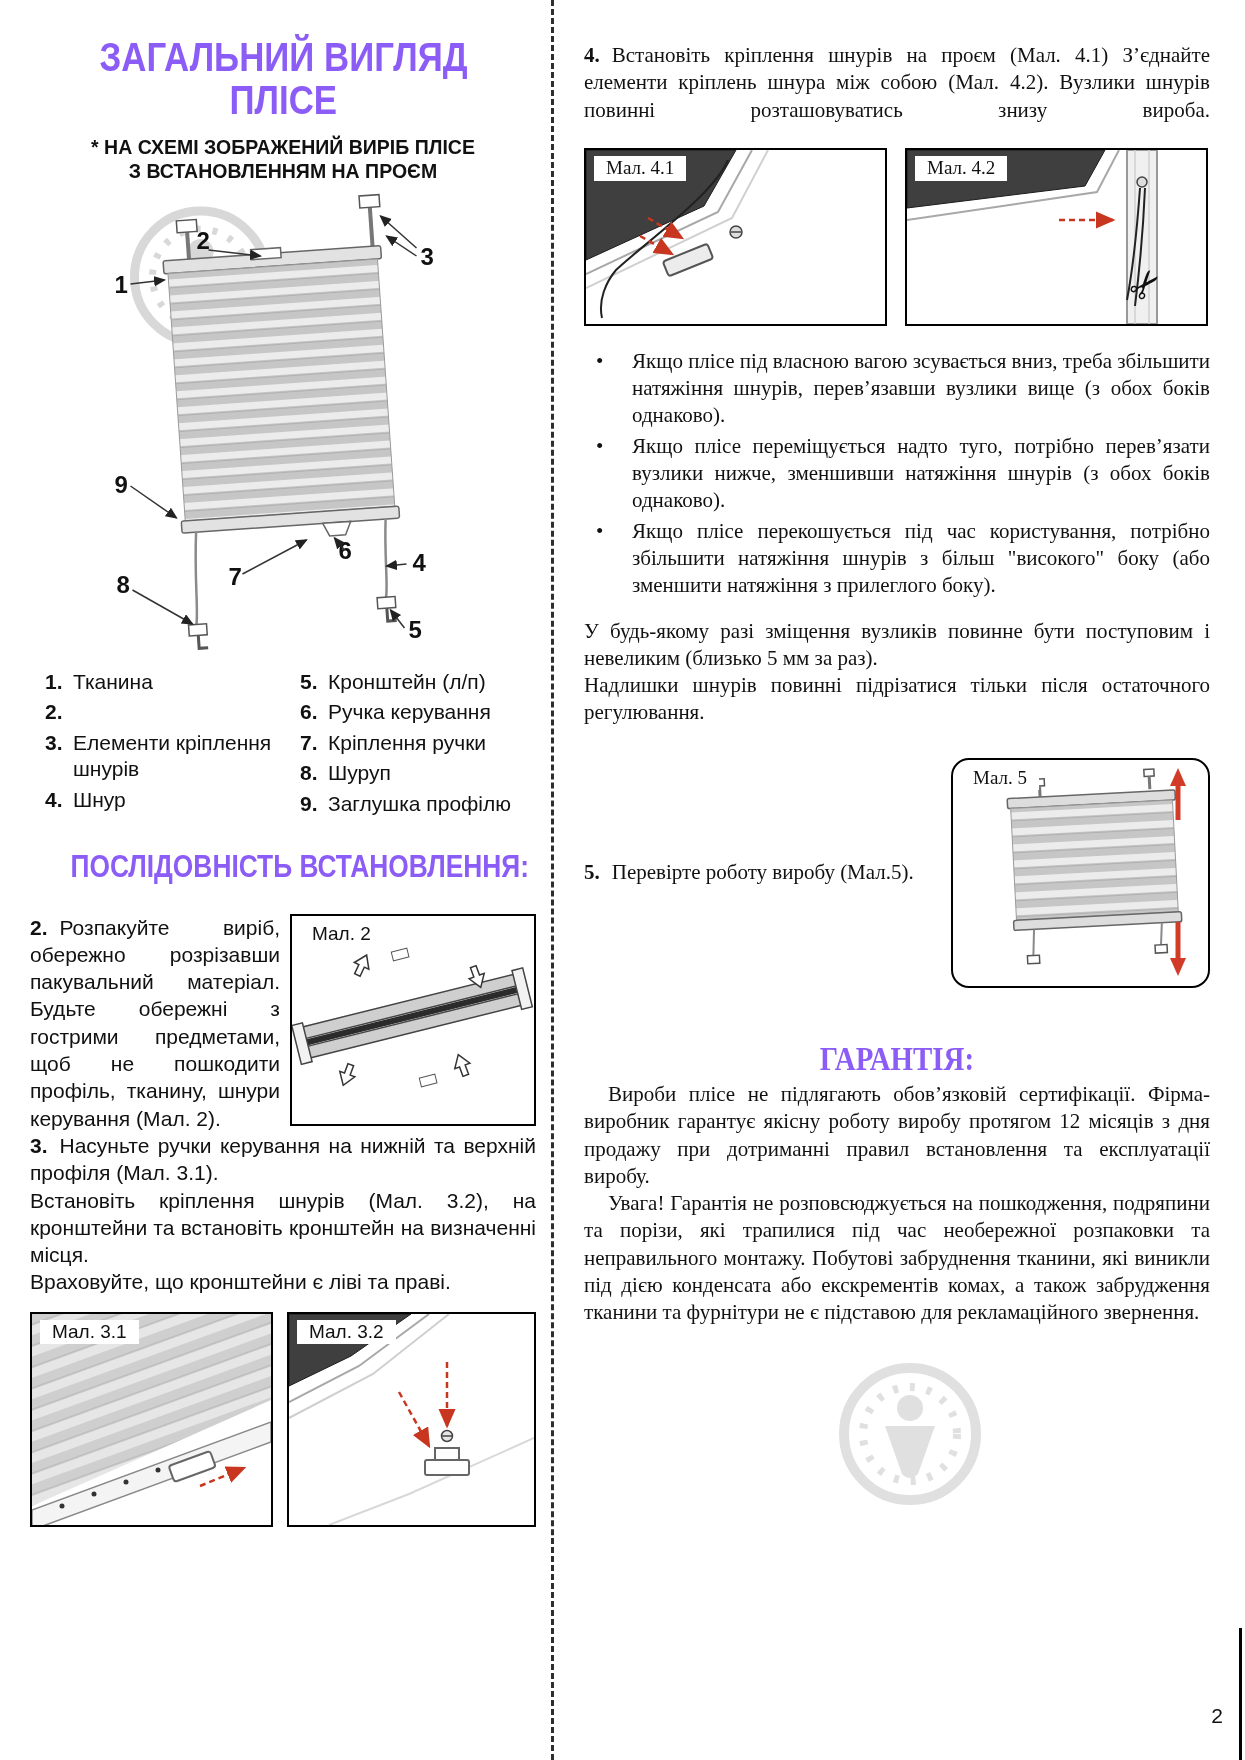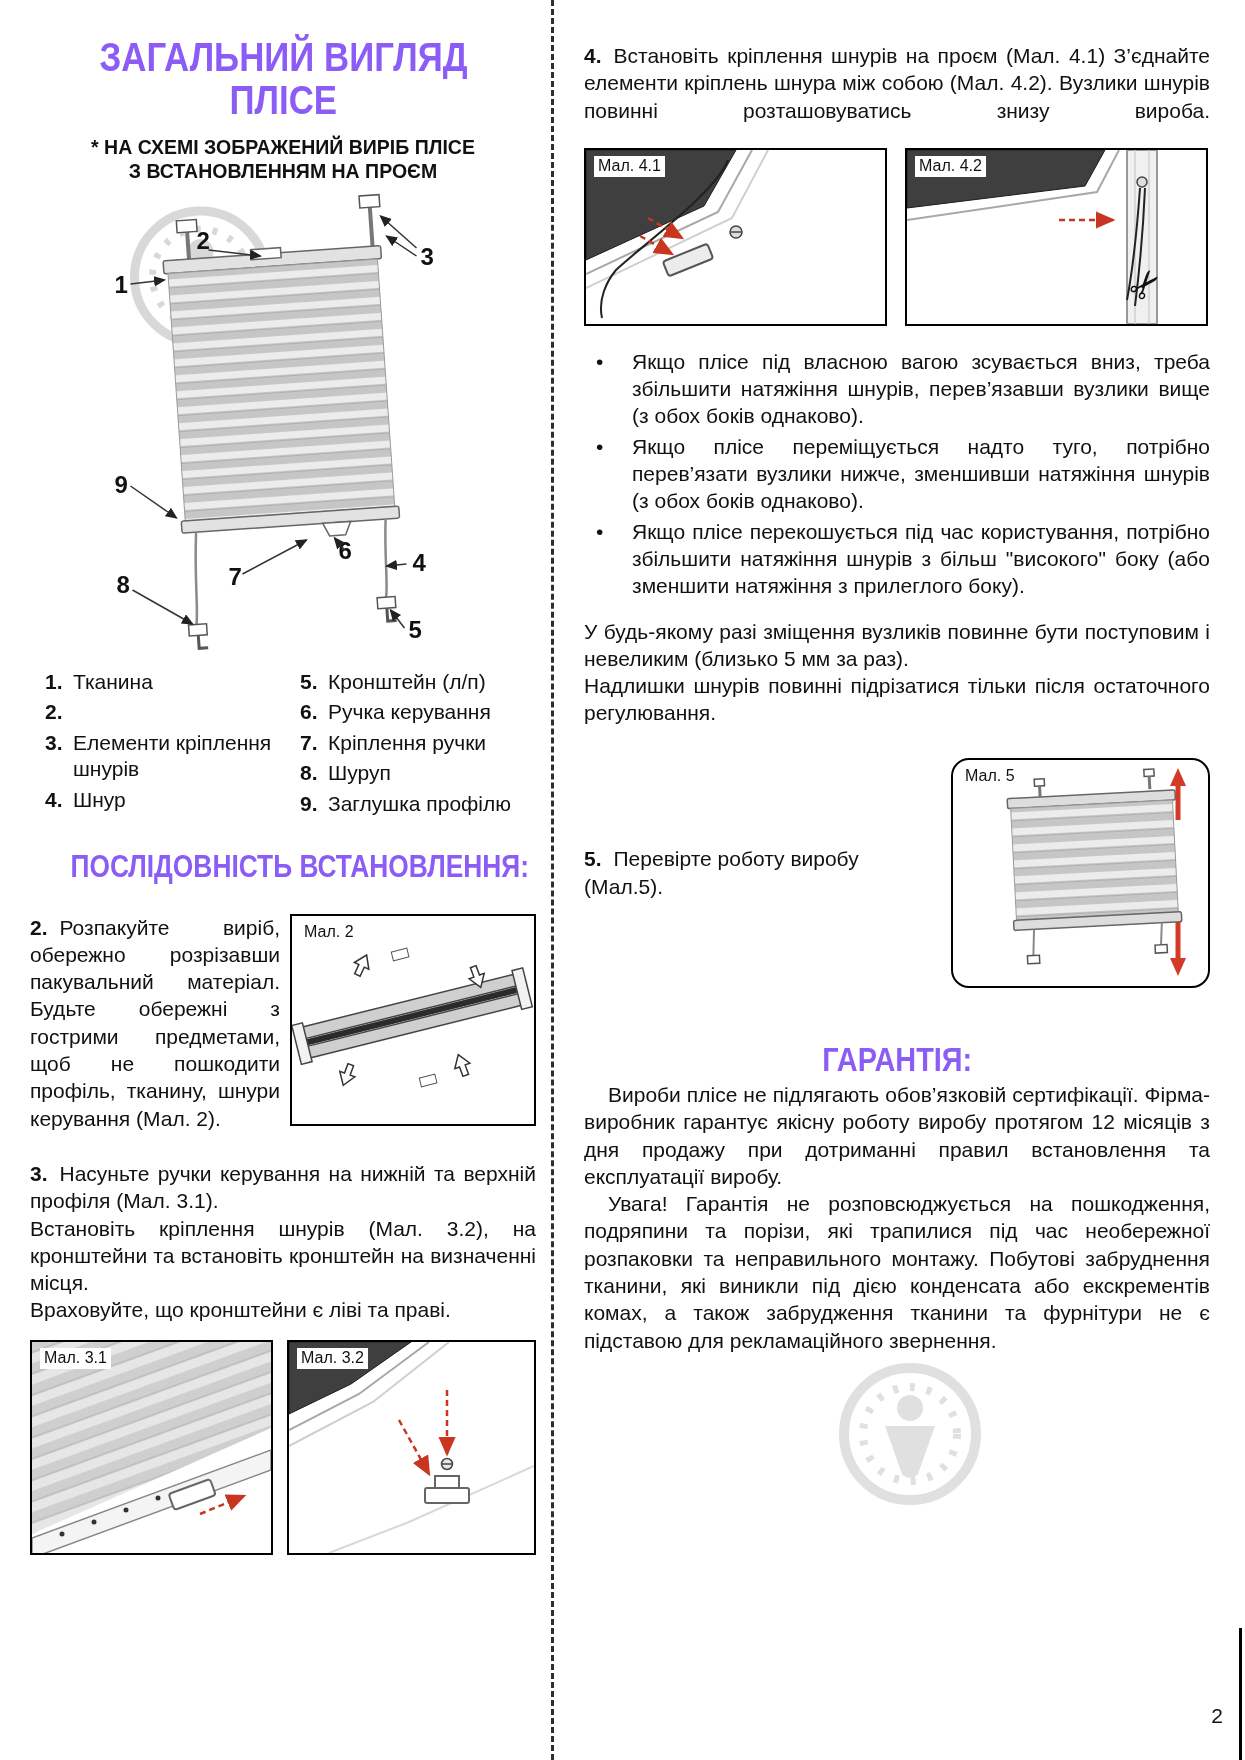--- a/index.html
+++ b/index.html
@@ -4,21 +4,21 @@
 <style>
   * { margin:0; padding:0; box-sizing:border-box; }
   body { background:#fff; }
   .page {
     position:relative; width:1245px; height:1760px; background:#fff;
     font-family:"Liberation Sans", sans-serif; color:#111;
     font-size:21px; line-height:1.3; overflow:hidden;
   }
   .divider { position:absolute; left:551px; top:0; height:1760px; width:0; border-left:3px dashed #2e2e2e; }
   .col-left  { position:absolute; left:30px;  top:0; width:506px; z-index:1; }
-  .col-right { position:absolute; left:584px; top:0; width:626px; z-index:1; }
+  .col-right { position:absolute; left:584px; top:0; width:626px; z-index:1;font-family:Liberation Serif, serif; }
 
   .h-cond { text-align:center; font-weight:800; color:#8b5cf6; }
   .h-cond .cline { display:inline-block; transform:scaleX(0.85); transform-origin:50% 50%; white-space:nowrap; }
   .title { margin-top:36px; font-size:41px; line-height:1.06; }
   .subtitle { margin-top:12px; text-align:center; font-weight:800; font-size:19.5px; line-height:1.26; }
   .section-title { margin-top:26px; font-size:31px; }
   .warranty-title { margin-top:46px; font-size:34px; }
 
   .diagram { position:relative; width:506px; height:465px; margin-top:8px; }
   .diagram svg { display:block; width:100%; height:100%; }
@@ -29,27 +29,27 @@
   .legend-item { display:flex; margin-bottom:4px; }
   .legend-num { font-weight:bold; width:28px; flex:none; }
   .legend-text { flex:1; }
 
   .num { font-weight:bold; margin-right:12px; }
   p.just { text-align:justify; }
   p.just-last { text-align:justify; text-align-last:justify; }
 
   .step2-row { display:flex; gap:10px; margin-top:26px; }
   .step2-text { width:250px; }
-  .step3 { margin-top:28px; }
+  .step3 { margin-top:0; }
   .figs-row-left { display:flex; gap:14px; margin-top:16px; }
   .figs-row-right { display:flex; gap:18px; margin-top:24px; }
 
   .fig { border:2px solid #000; position:relative; background:#fff; flex:none; }
   .fig svg { display:block; }
-  .fig-label { position:absolute; top:6px; left:8px; font-size:16px; background:#fff; padding:0 4px; z-index:2; }
+  .fig-label { position:absolute; top:6px; left:8px; font-size:19px; background:#fff; padding:0 12px; z-index:2; }
 
   .fig2  { width:246px; height:212px; }
   .fig31 { width:243px; height:215px; }
   .fig32 { width:249px; height:215px; }
   .fig41, .fig42 { width:303px; height:178px; }
   .fig5  { width:259px; height:230px;border-radius:18px; }
 
   .step4 { margin-top:42px; }
   .bullets { margin-top:22px; }
   .bullet-item { display:flex; margin-bottom:3px; }

